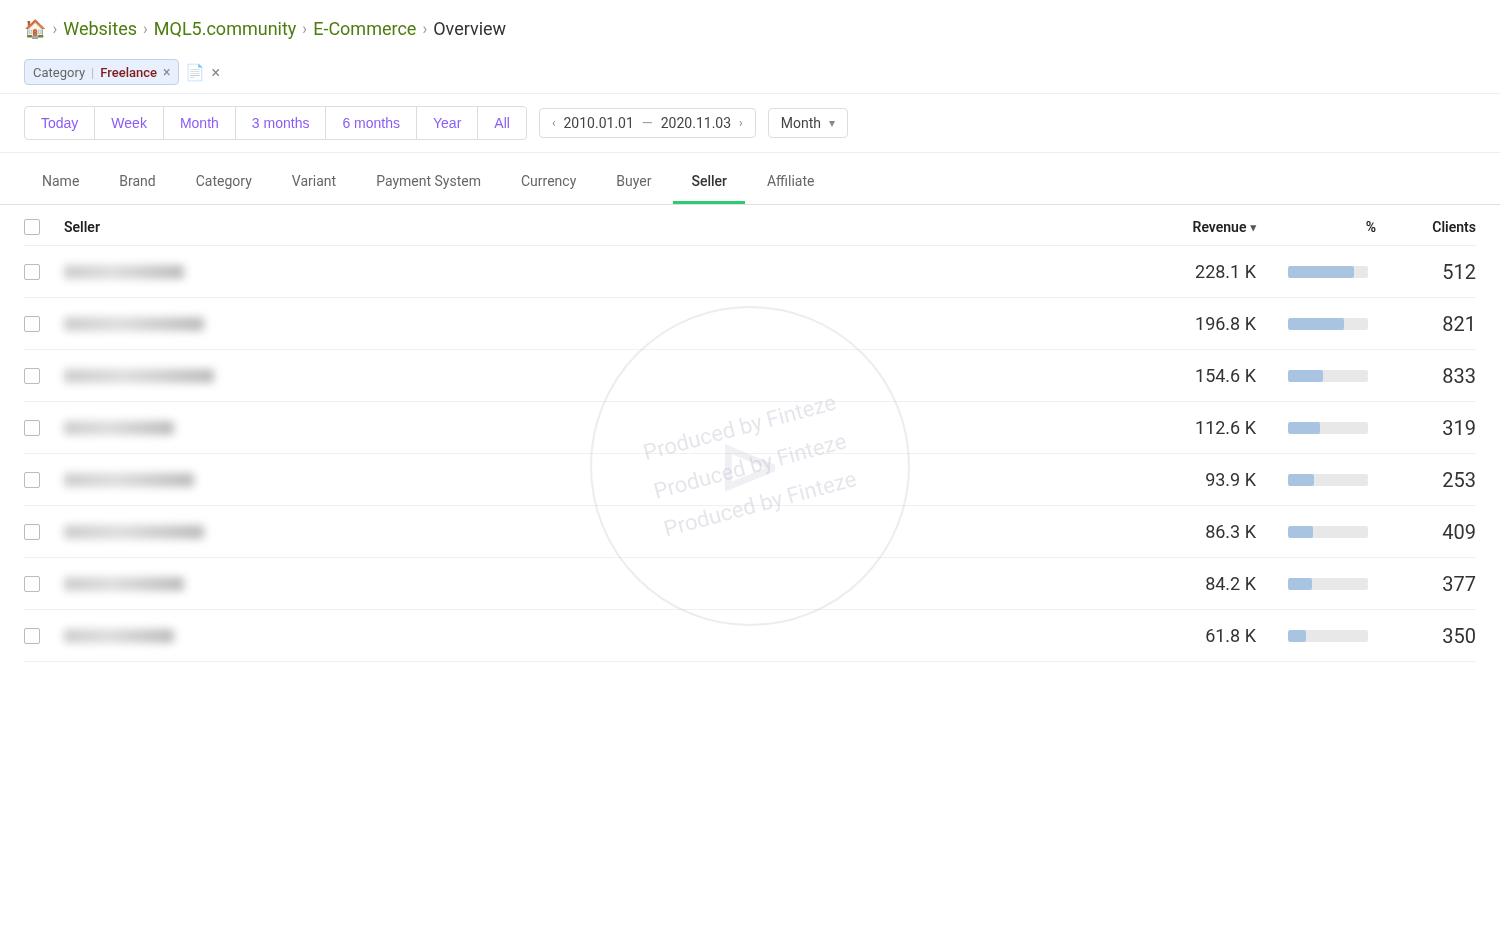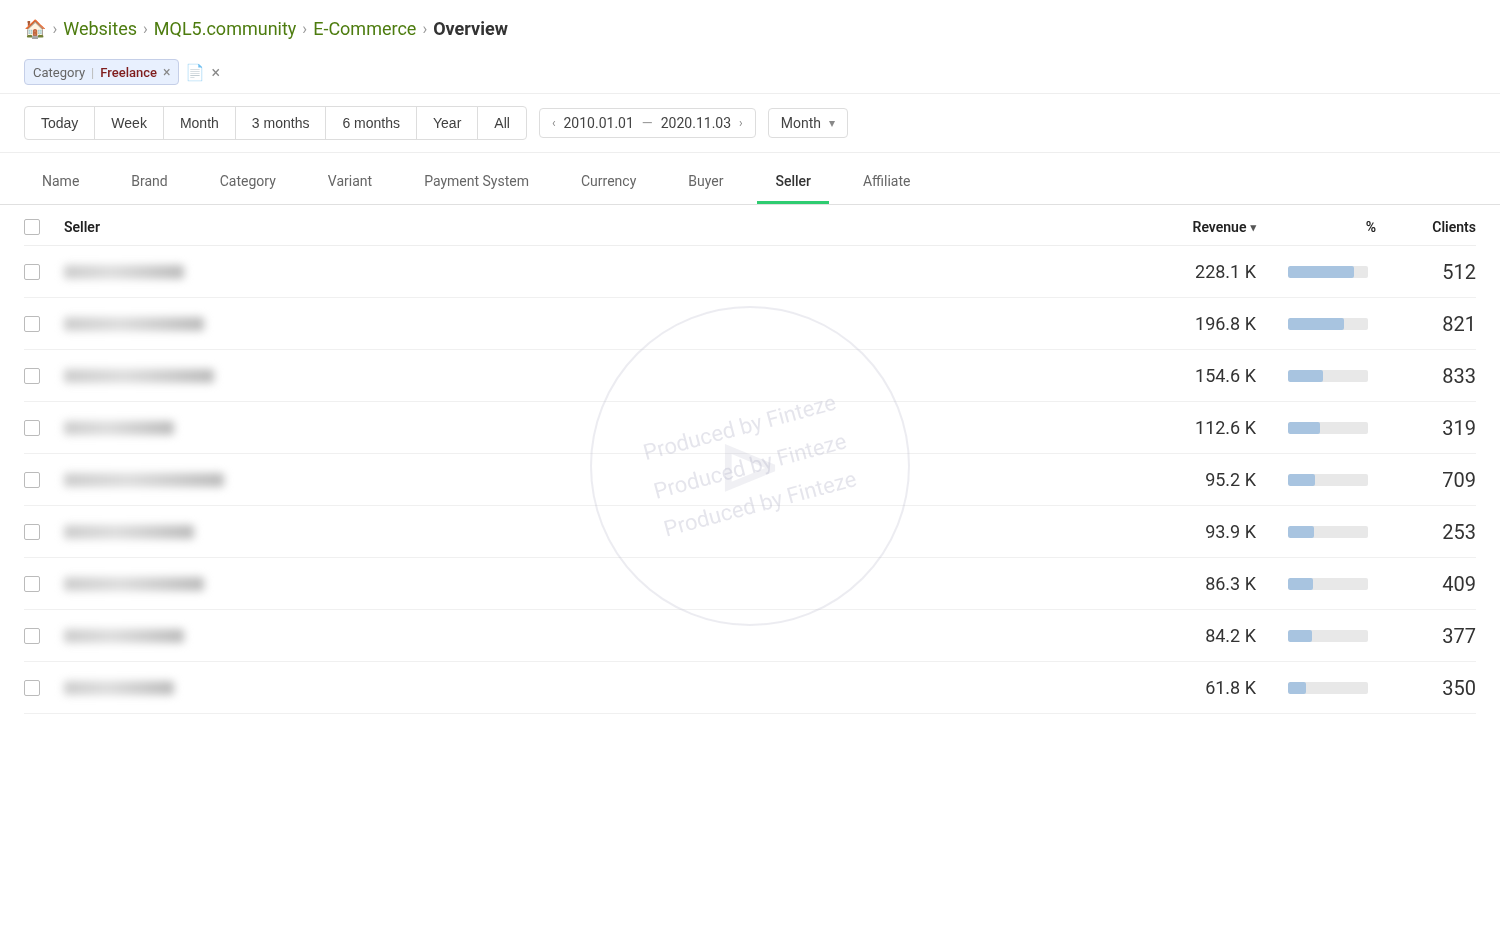--- a/index.html
+++ b/index.html
@@ -20,21 +20,21 @@
     }
     .breadcrumb-sep {
       color: #999;
       font-size: 16px;
     }
     .breadcrumb-item {
       color: #4d7c0f;
     }
     .breadcrumb-item.active {
       color: #333;
-      font-weight: 700;
+      font-weight: 400;
       text-align: right;
     }
 
     .filter-bar {
       display: flex;
       align-items: center;
       padding: 8px 24px;
       gap: 6px;
       border-bottom: 1px solid #eee;
     }
@@ -78,21 +78,21 @@
       padding: 12px 24px;
       gap: 0;
       border-bottom: 1px solid #eee;
     }
     .time-btn {
       padding: 8px 16px;
       border: 1px solid #ddd;
       background: #fff;
       cursor: pointer;
       font-size: 14px;
-      color: #404040;
+      color: #8b5cf6;
       border-radius: 0;
       margin-right: -1px;
     }
     .time-btn:first-child {
       border-radius: 4px 0 0 4px;
     }
     .time-btn.last-time {
       border-radius: 0 4px 4px 0;
       margin-right: 12px;
     }
@@ -132,21 +132,21 @@
     .granularity-arrow {
       color: #888;
       font-size: 12px;
     }
 
     .tabs-bar {
       display: flex;
       align-items: center;
       padding: 0 24px;
       border-bottom: 1px solid #e0e0e0;
-      gap: 16px;
+      gap: 4px;
       margin-top: 8px;
     }
     .tab-item {
       padding: 12px 18px;
       font-size: 14px;
       color: #666;
       cursor: pointer;
       border-bottom: 3px solid transparent;
       white-space: nowrap;
     }
@@ -450,35 +450,20 @@
         <div class="percent-bar-fill" style="width:40%;"></div>
       </div>
     </div>
     <div class="row-clients">319</div>
   </div>
       <div class="table-row">
     <div class="row-checkbox">
       <div class="checkbox-box"></div>
     </div>
     <div class="row-seller">
-      <span class="blurred-text" style="width:160px;"></span>
-    </div>
-    <div class="row-revenue">95.2 K</div>
-    <div class="row-percent">
-      <div class="percent-bar-container">
-        <div class="percent-bar-fill" style="width:34%;"></div>
-      </div>
-    </div>
-    <div class="row-clients">709</div>
-  </div>
-      <div class="table-row">
-    <div class="row-checkbox">
-      <div class="checkbox-box"></div>
-    </div>
-    <div class="row-seller">
       <span class="blurred-text" style="width:130px;"></span>
     </div>
     <div class="row-revenue">93.9 K</div>
     <div class="row-percent">
       <div class="percent-bar-container">
         <div class="percent-bar-fill" style="width:33%;"></div>
       </div>
     </div>
     <div class="row-clients">253</div>
   </div>

